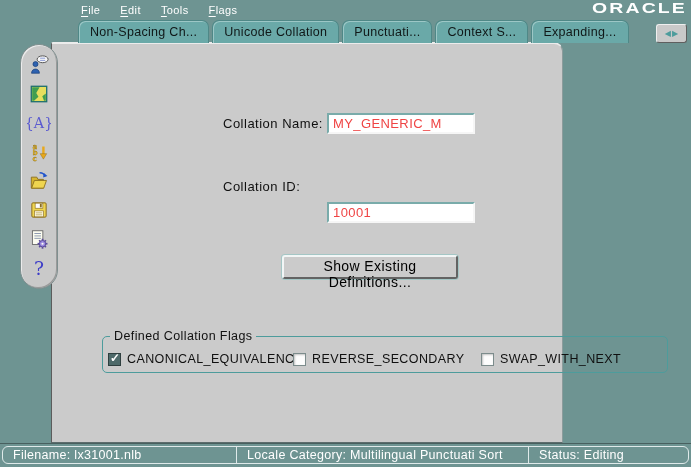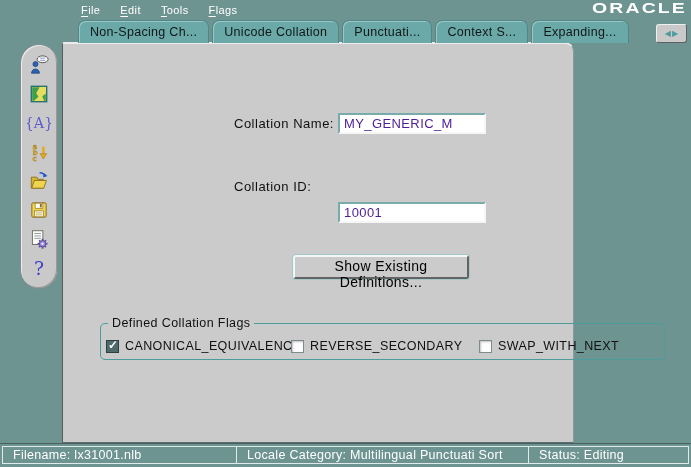--- a/index.html
+++ b/index.html
@@ -27,49 +27,49 @@
     display:flex; align-items:center; justify-content:center; gap:1px; z-index:6;
     color:var(--accent_teal); font-size:8px; line-height:1;}
   
   .sidebar{position:absolute; left:20px; top:44px; width:38px; height:245px;
     background:var(--sidebar_gray); border:1px solid #7f8f8f; border-radius:19px;
     box-shadow:inset 1px 1px 0 #ececec, inset -1px -1px 0 #9a9a9a;
     display:flex; flex-direction:column; align-items:center; justify-content:space-between;
     padding:9px 0; box-sizing:border-box; z-index:3;}
   .tool{width:24px; height:22px; display:flex; align-items:center; justify-content:center; cursor:default;}
   
-  .panel{position:absolute; left:62px; top:42px; width:512px; height:401px;
+  .panel{position:absolute; left:51px; top:42px; width:512px; height:401px;
     background:var(--panel_gray); box-sizing:border-box;
     border-top:2px solid #ececec; border-left:1px solid #5c5c5c;
     border-right:1px solid #8c9c9c; border-bottom:1px solid #5c6c6c;
     border-radius:2px 9px 0 0; z-index:2;}
   .field-label{position:absolute; left:171px; color:#101010; font-size:13px; letter-spacing:.5px;}
   .text-field{position:absolute; left:275px; width:140px; height:17px; background:var(--field_bg);
     border:2px solid; border-color:#79abaa #f6f6f6 #f6f6f6 #79abaa;
-    font-family:"Liberation Sans",sans-serif; font-size:13px; letter-spacing:.4px; color:#4c1d95;
+    font-family:"Liberation Sans",sans-serif; font-size:13px; letter-spacing:.4px; color:#ef4444;
     padding:0 0 0 4px; outline:none;}
   .show-btn{position:absolute; left:230px; top:211px; width:176px; height:24px;
     background:var(--panel_gray); color:#000; font-family:"Liberation Sans",sans-serif;
     font-size:14px; letter-spacing:.4px;
     border:2px solid; border-color:#f2f6f6 #636363 #636363 #f2f6f6; border-radius:3px;
     box-shadow:0 0 0 1px #a4c6c5; cursor:default;}
-  fieldset.flags{position:absolute; left:33px; top:268px; width:566px; height:44px; margin:4px;
+  fieldset.flags{position:absolute; left:33px; top:268px; width:566px; height:44px; margin:17px;
     border:1px solid var(--accent_teal); border-radius:5px; padding:0; box-sizing:border-box;}
   fieldset.flags legend{margin-left:7px; padding:0 4px; font-size:12.5px; letter-spacing:.4px; color:#101010;}
   .cb{position:absolute; top:9px; display:flex; align-items:center; gap:6px;}
   .checkbox{width:13px; height:13px; box-sizing:border-box; background:#fdfdfd;
     border:1px solid #7c8c8c; box-shadow:inset 1px 1px 2px #c2c2c2; position:relative; cursor:default;}
   .checkbox.checked{background:var(--check_fill); border-color:#2f3f3f; box-shadow:none;}
   .checkbox.checked::after{content:"✓"; position:absolute; left:1px; top:-3px; color:#fff; font-size:12px; font-weight:bold;}
   .cb-label{font-size:12.5px; letter-spacing:.4px; color:#101010;}
   
   .statusbar{position:absolute; left:0; bottom:0; width:691px; height:24px; background:var(--window_teal);
     border-top:1px solid #48605f; box-sizing:border-box; z-index:4;}
   .status-capsule{position:absolute; left:2px; right:2px; top:2px; bottom:3px;
-    border:1px solid #dfeaea; border-radius:0; display:flex; align-items:center; overflow:hidden;}
+    border:1px solid #dfeaea; border-radius:6px; display:flex; align-items:center; overflow:hidden;}
   .seg{color:var(--text_light); font-size:12.5px; letter-spacing:.3px; white-space:nowrap;
     padding:0 10px; height:100%; display:flex; align-items:center; box-sizing:border-box;}
   .seg1{width:234px; border-right:1px solid #dfeaea;}
   .seg2{width:292px; border-right:1px solid #dfeaea;}
   .seg3{flex:1;}
 </style>
 </head>
 <body>
 
 <div class="window">

